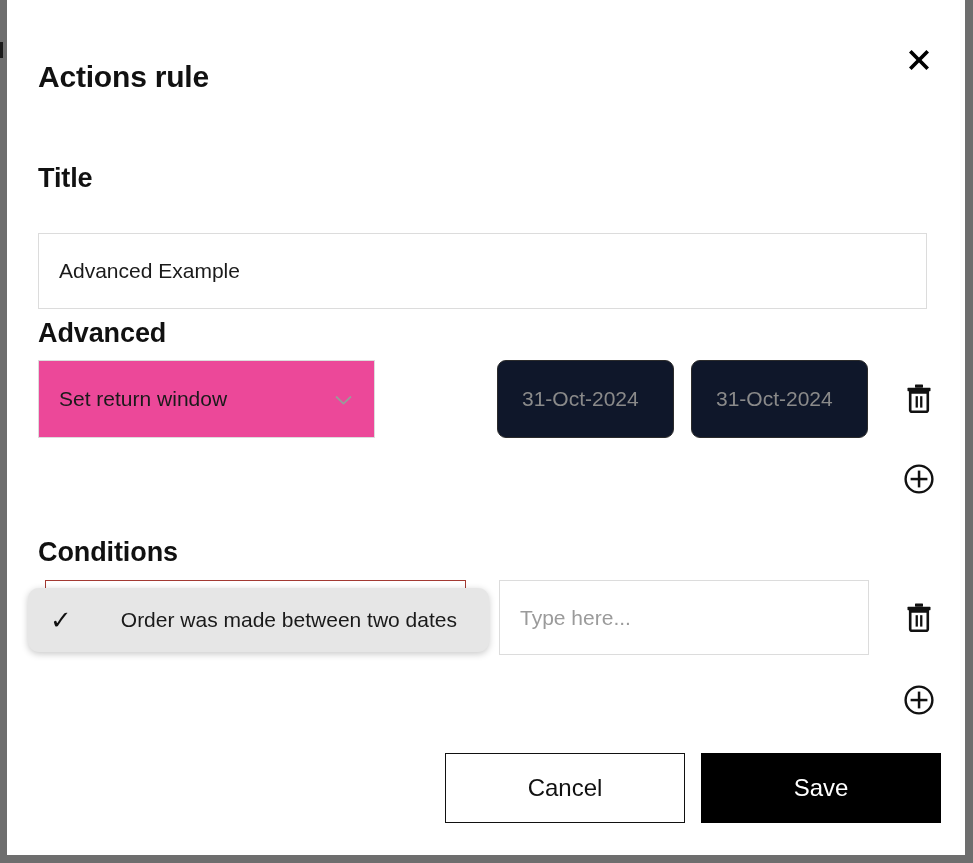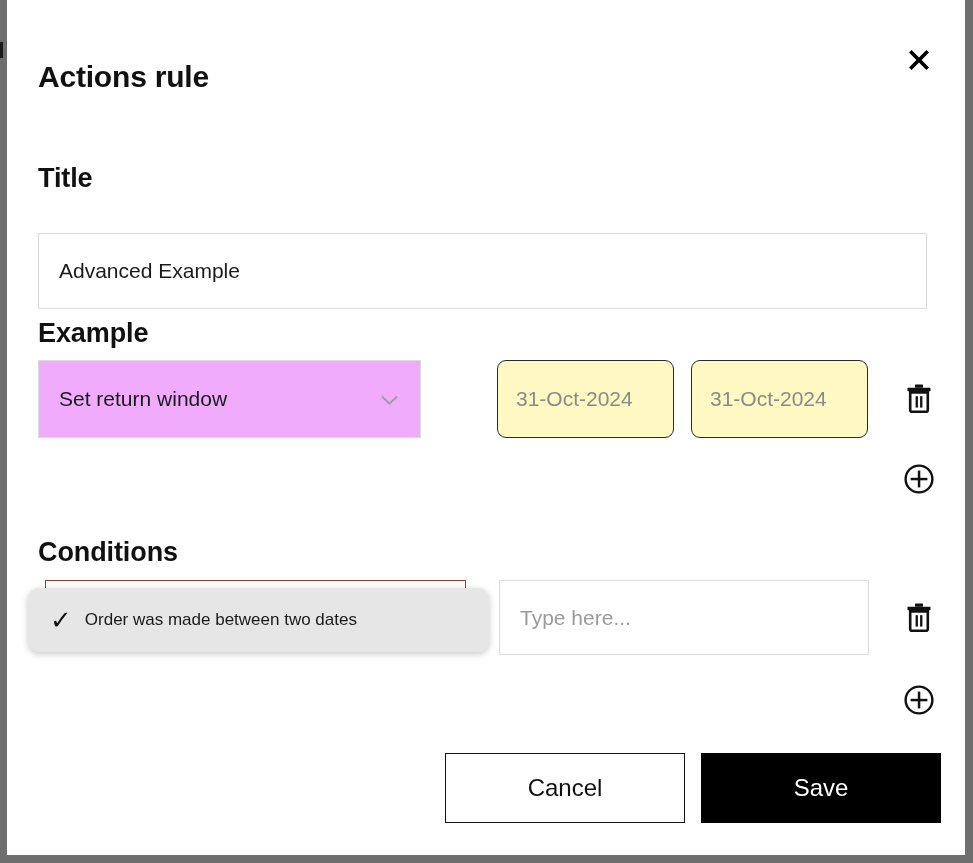--- a/index.html
+++ b/index.html
@@ -101,24 +101,24 @@
     margin-top: 28px;
   }
 
   
   .actions-label { left: 31px; top: 318px; }
 
   .action-select {
     position: absolute;
     left: 31px;
     top: 360px;
-    width: 383px;
+    width: 337px;
     height: 78px;
     border: 1px solid #dcdcdc;
-    background: #f0abfc;
+    background: #ec4899;
     font-family: "Liberation Sans", sans-serif;
     font-size: 21px;
     color: #1a1a1a;
     padding: 0 20px;
     display: flex;
     align-items: center;
     cursor: pointer;
   }
   .action-select .sel-value { flex: 1 1 auto; }
   .chev {
@@ -127,25 +127,25 @@
     display: block;
   }
 
   .date-field {
     position: absolute;
     top: 360px;
     width: 177px;
     height: 78px;
     border: 1px solid #2b2b2b;
     border-radius: 9px;
-    background: #fef9c3;
+    background: #0f172a;
     font-family: "Liberation Sans", sans-serif;
     font-size: 21px;
     color: #8a8a8a;
-    padding: 0 18px;
+    padding: 0 24px;
     outline: none;
   }
   .date-field::placeholder { color: #8a8a8a; opacity: 1; }
   .date-from { left: 490px; }
   .date-to   { left: 684px; }
 
   .icon-btn {
     position: absolute;
     width: 42px;
     height: 42px;
@@ -193,23 +193,24 @@
     cursor: pointer;
   }
   .dd-check {
     flex: 0 0 auto;
     font-size: 26px;
     color: #111111;
     margin-right: 13px;
     line-height: 1;
   }
   .dd-text {
-    font-size: 17px;
+    font-size: 21px;
     color: #1a1a1a;
     white-space: nowrap;
+    margin-left: 36px;
   }
 
   .condition-value {
     position: absolute;
     left: 492px;
     top: 580px;
     width: 370px;
     height: 75px;
     border: 1px solid #dcdcdc;
     background: #ffffff;
@@ -266,21 +267,21 @@
         <svg width="34" height="34" viewBox="0 0 34 34" aria-hidden="true">
           <path d="M7 9.6 L9.6 7 L17 14.4 L24.4 7 L27 9.6 L19.6 17 L27 24.4 L24.4 27 L17 19.6 L9.6 27 L7 24.4 L14.4 17 Z" fill="#000000"></path>
         </svg>
       </span>
     </button>
   </div>
 
   <div class="section-label title-label">Title</div>
   <input class="title-input" type="text" value="Advanced Example" style="">
 
-  <div class="section-label actions-label">Example</div>
+  <div class="section-label actions-label">Advanced</div>
 
   <div class="action-select">
     <span class="sel-value">Set return window</span>
     <span class="chev">
       <svg width="17" height="11" viewBox="0 0 17 11" aria-hidden="true">
         <path d="M1.5 2 L8.5 8.6 L15.5 2" stroke="#9a9a9a" stroke-width="1.8" fill="none" stroke-linecap="round" stroke-linejoin="round"></path>
       </svg>
     </span>
   </div>
 

